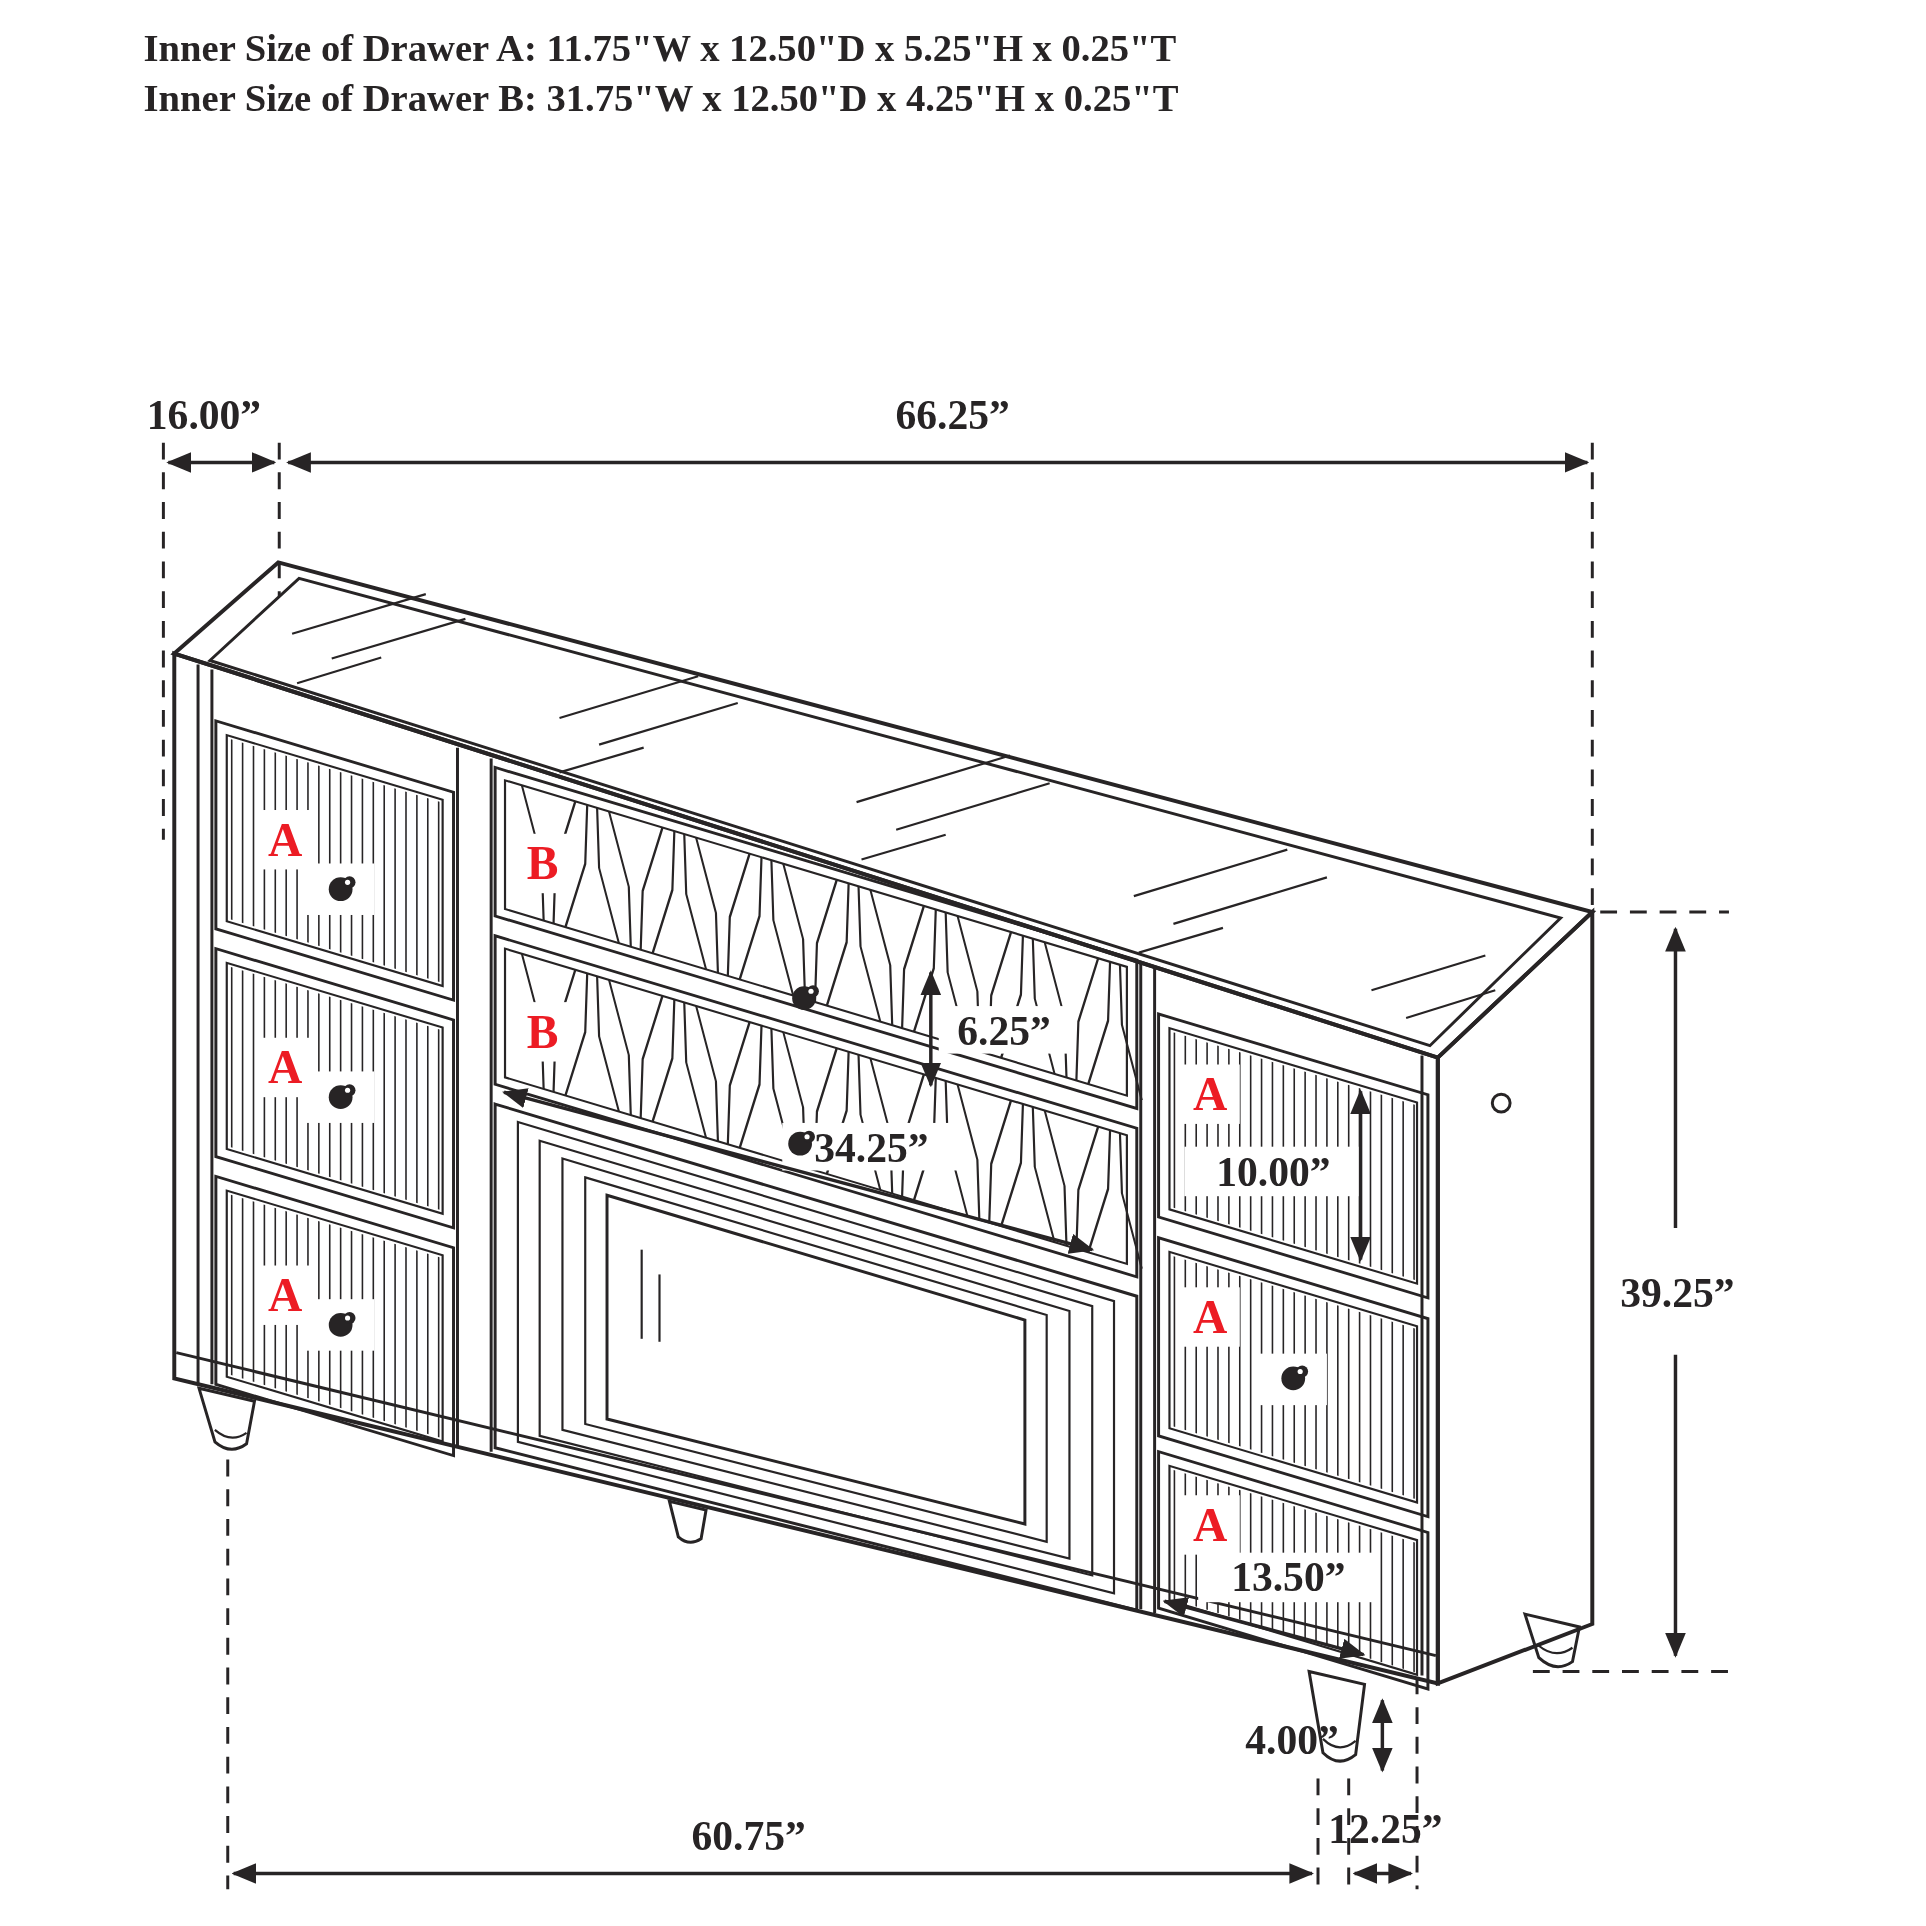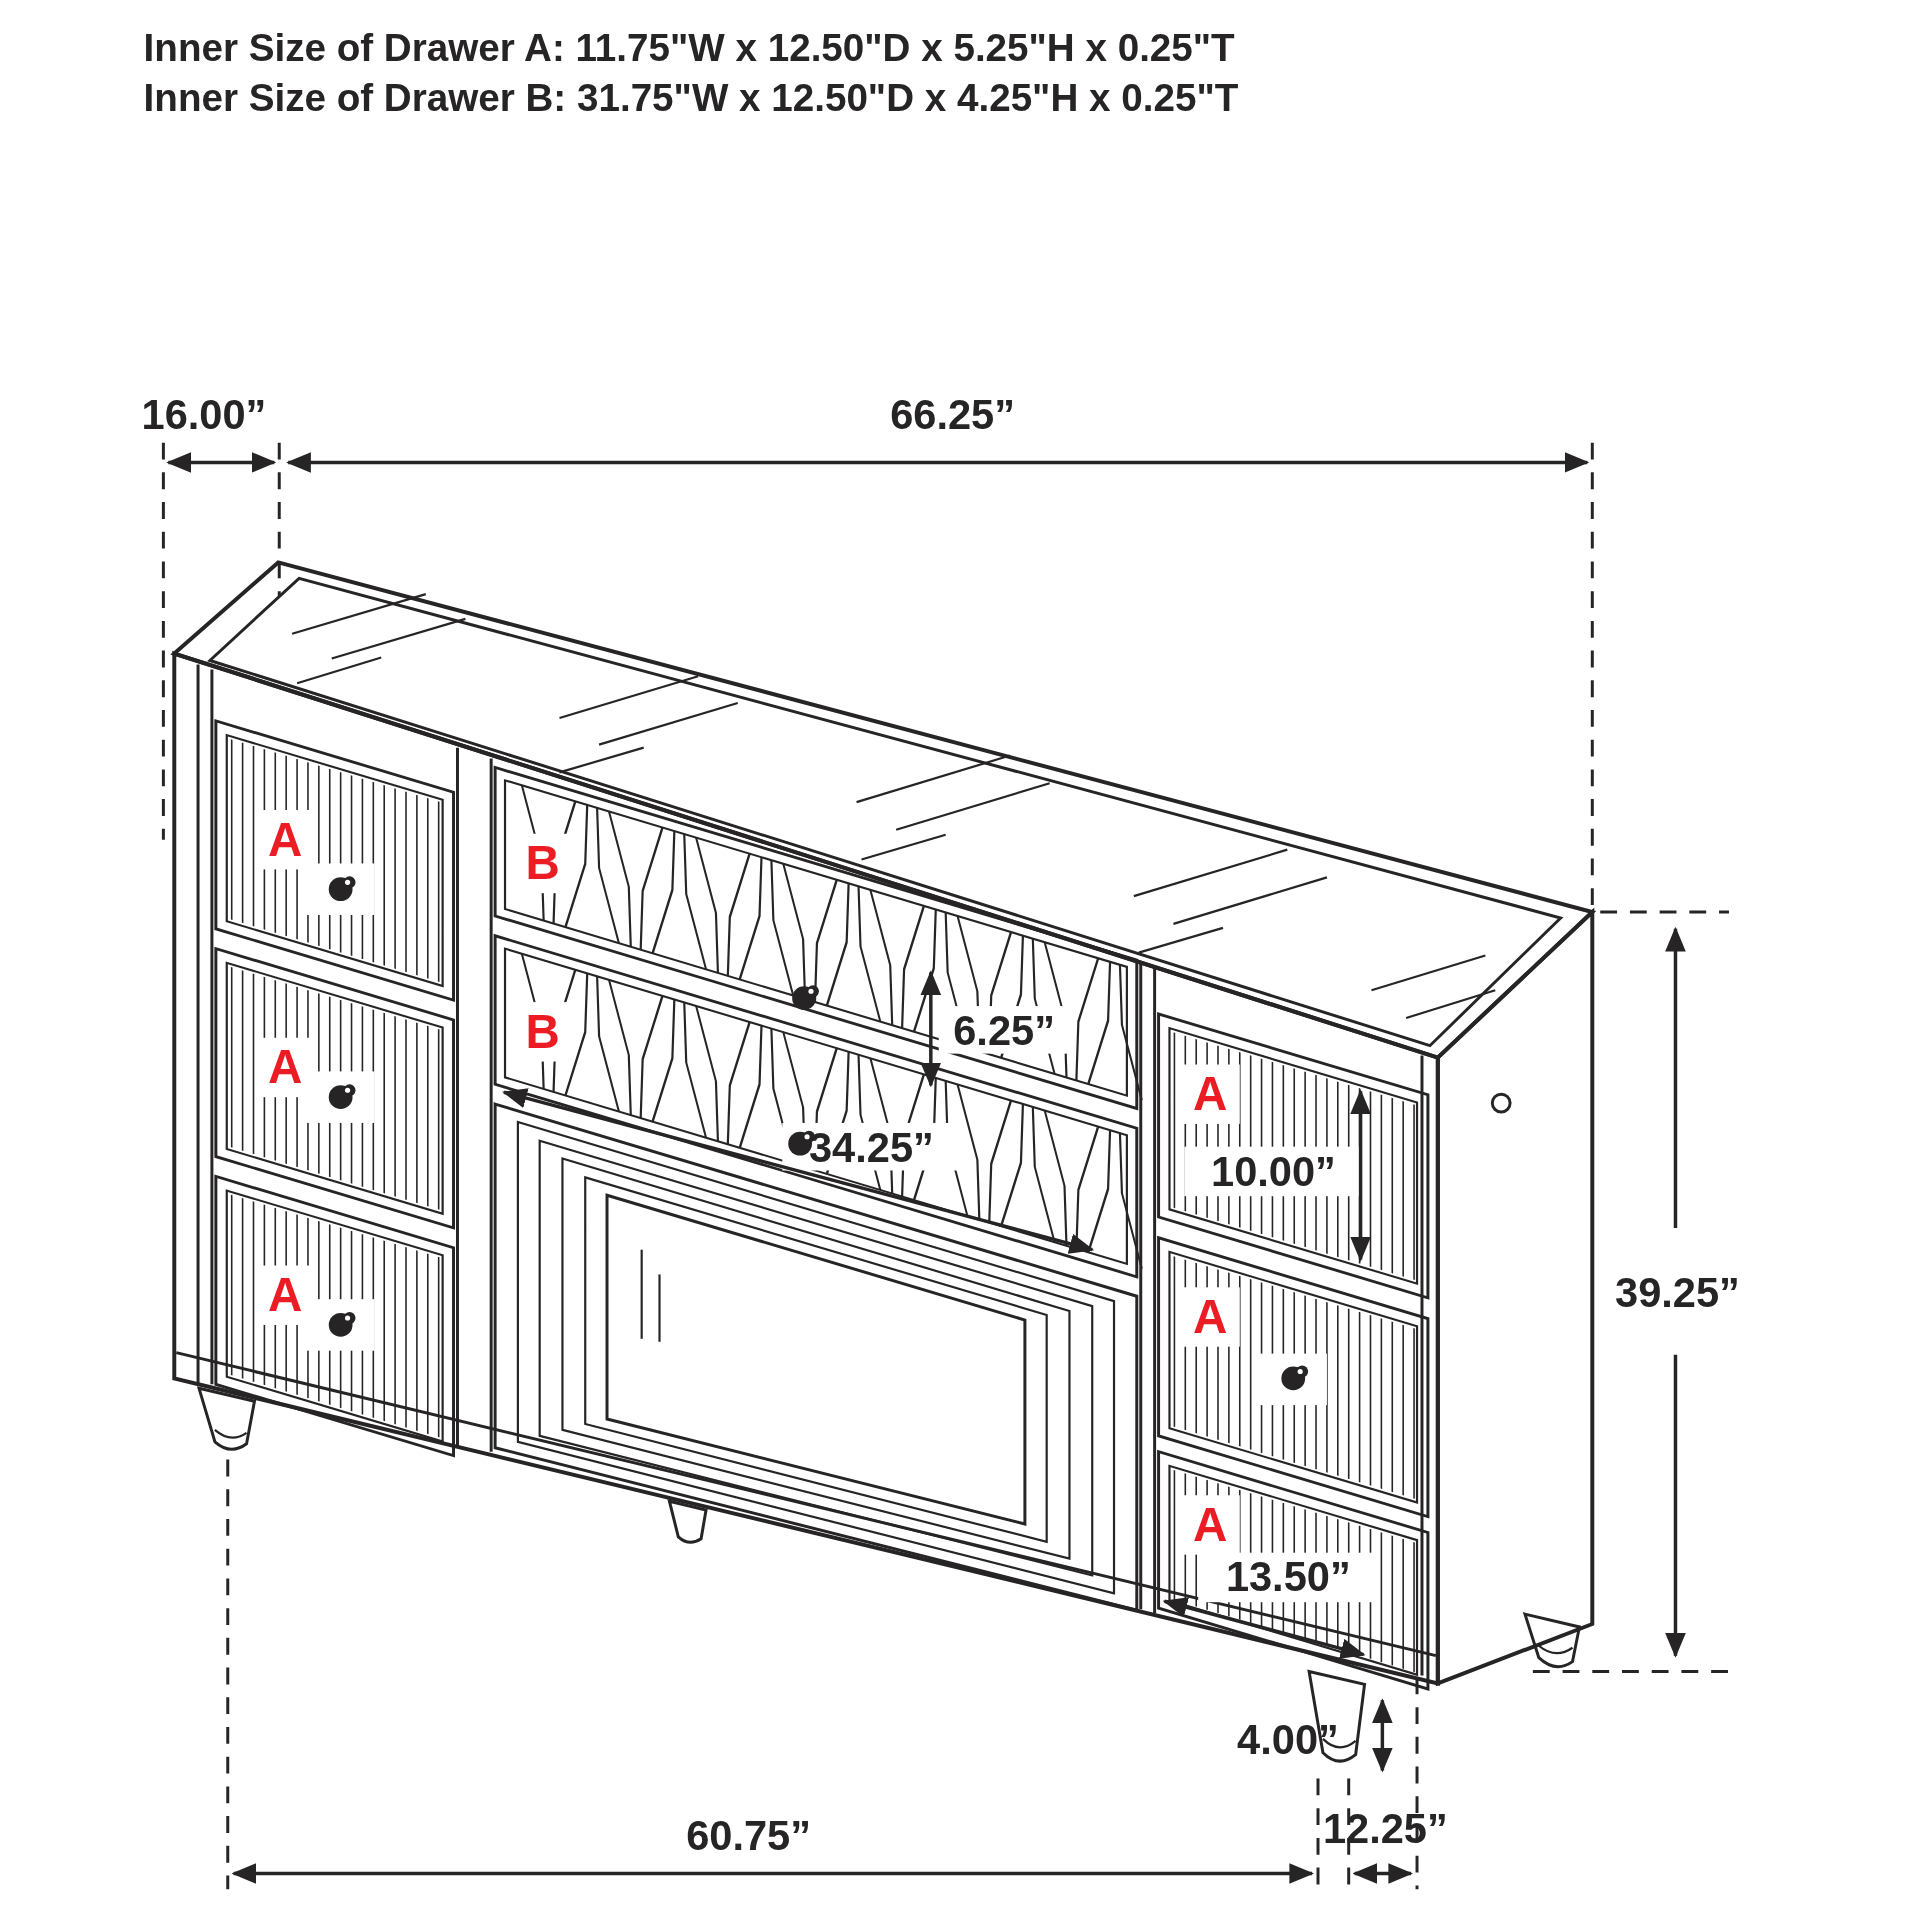--- a/index.html
+++ b/index.html
@@ -1,17 +1,17 @@
 <!DOCTYPE html>
 <html><head>
 <meta charset="utf-8">
 <style>
   html,body{margin:0;padding:0;background:#ffffff;}
   .page{position:relative;width:1927px;height:1927px;background:#fff;overflow:hidden;
-        font-family:Liberation Sans, sans-serif;}
+        font-family:Liberation Serif, serif;}
   svg{position:absolute;left:0;top:0;}
   text{fill:#272425;}
   .title-text{font-size:39px;font-weight:bold;}
   .dim-text{font-size:42px;font-weight:bold;}
   .letter-text{font-size:48px;font-weight:bold;fill:#ec1c24;}
   .ln{stroke:#272425;fill:none;}
   .w4{stroke-width:4px;}
   .w3{stroke-width:3px;}
   .w2{stroke-width:2.2px;}
   .w1{stroke-width:1.6px;}

